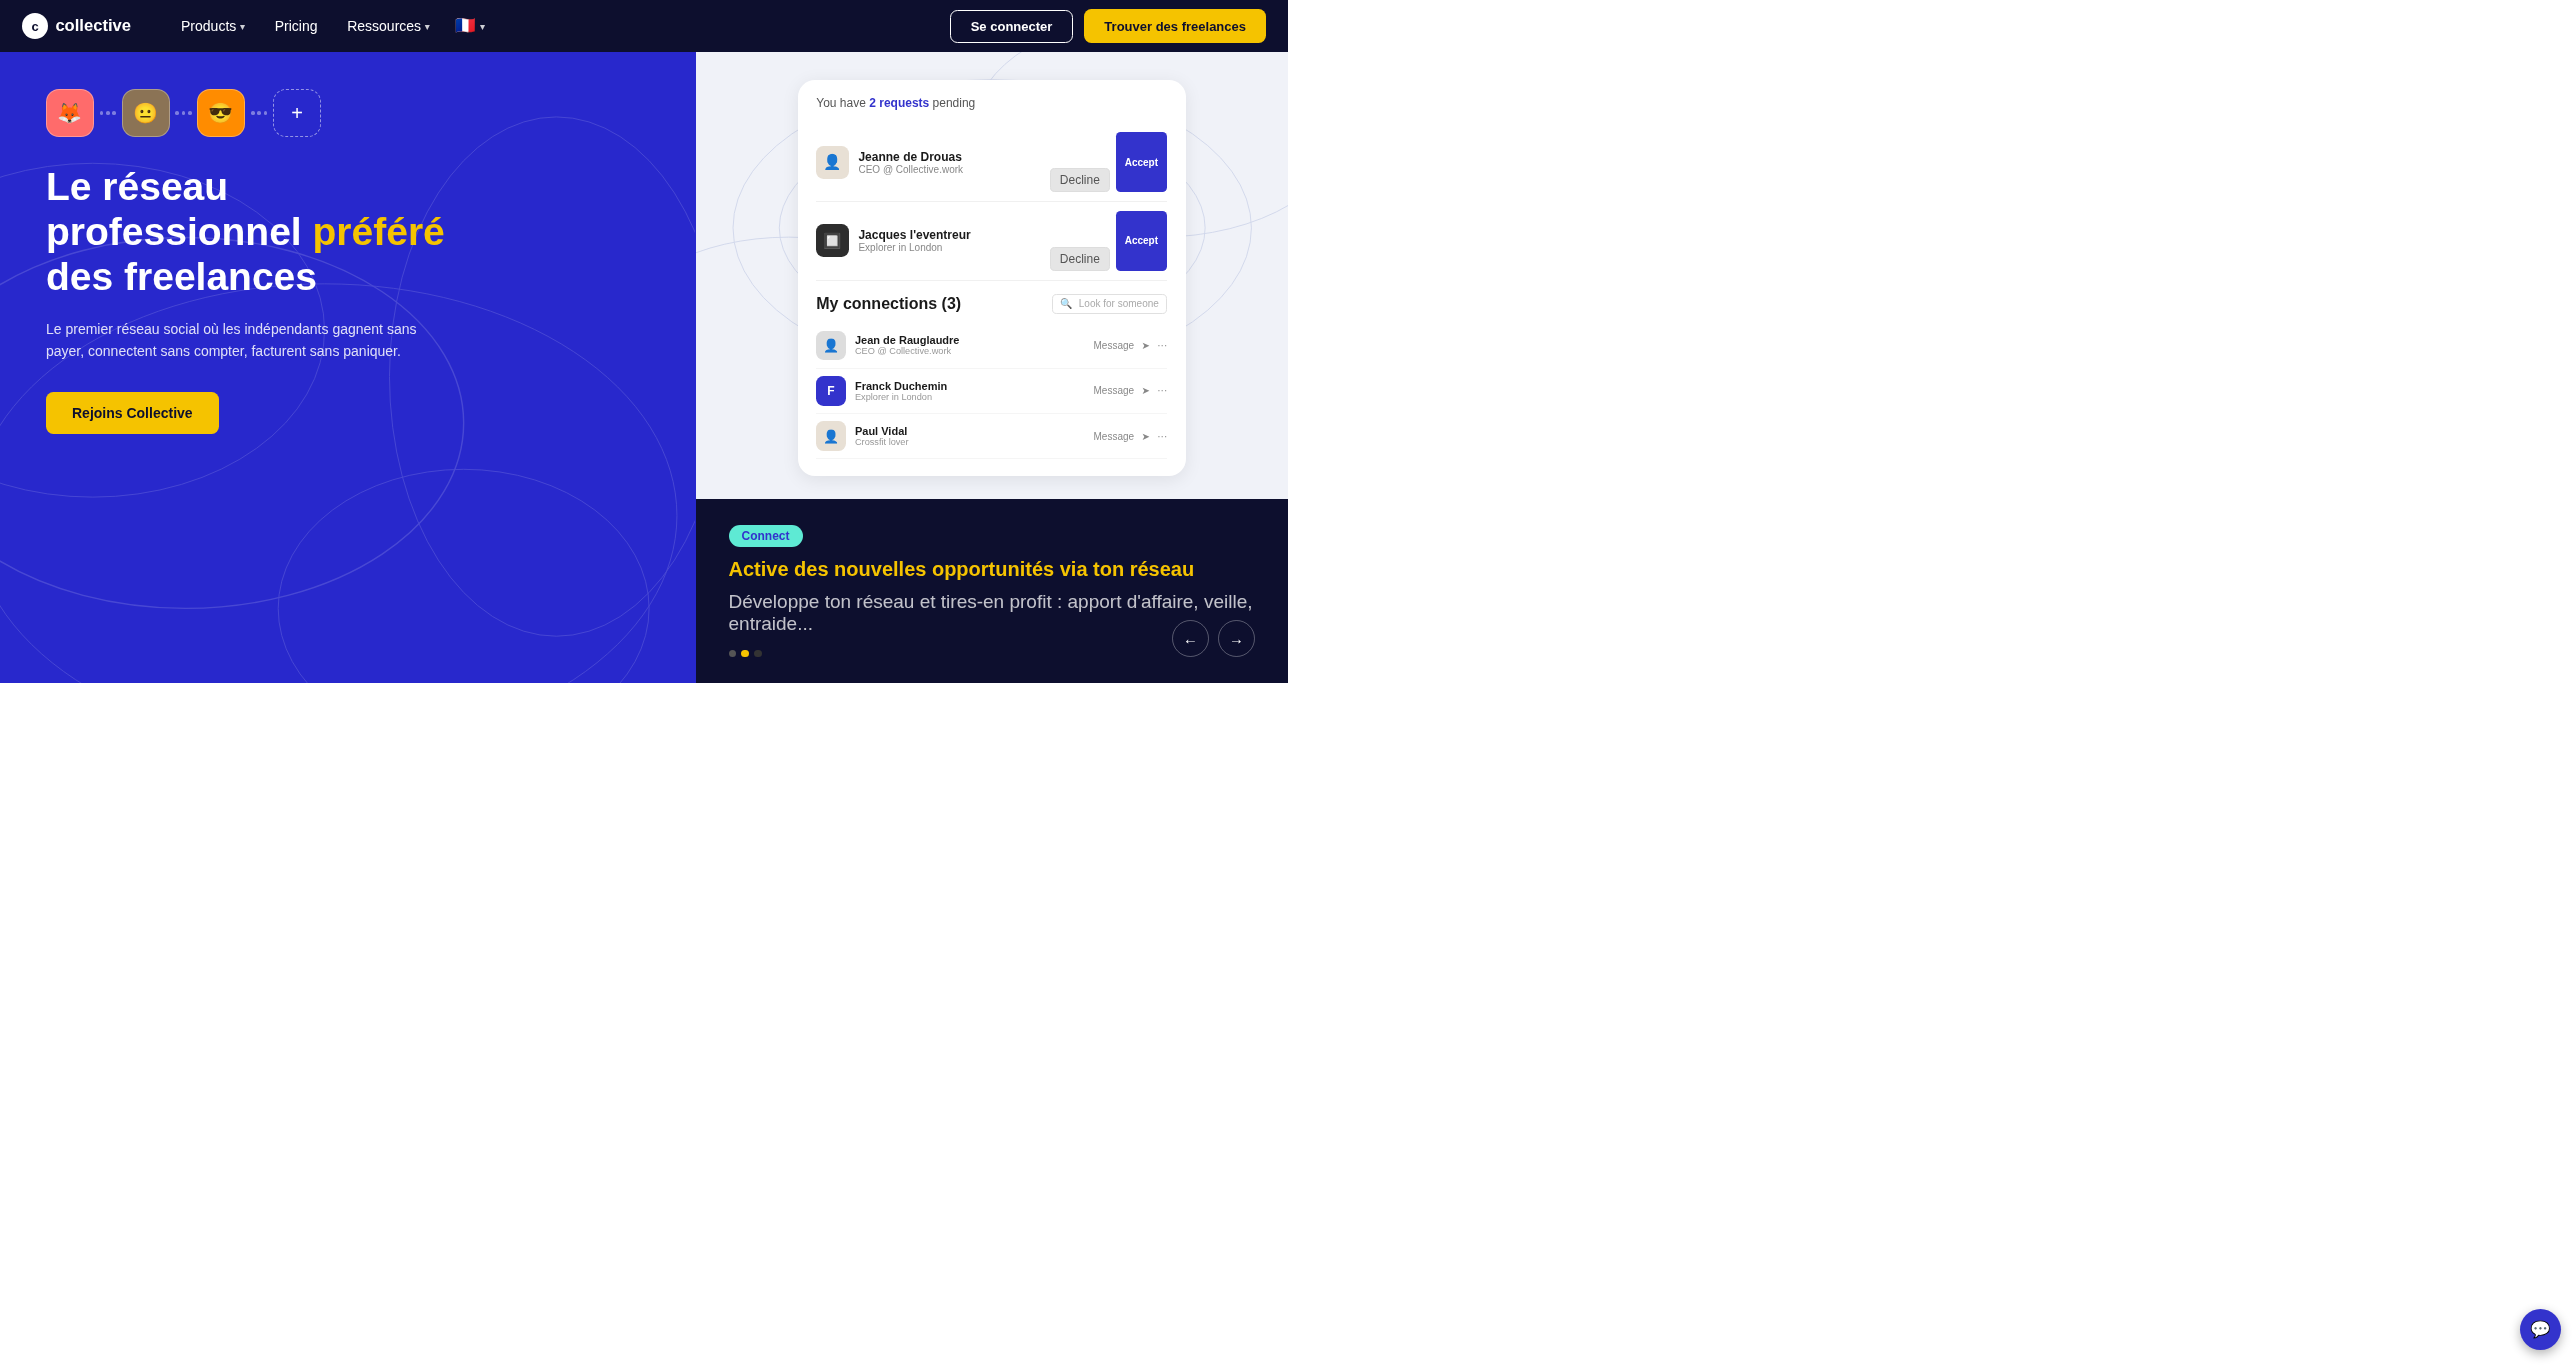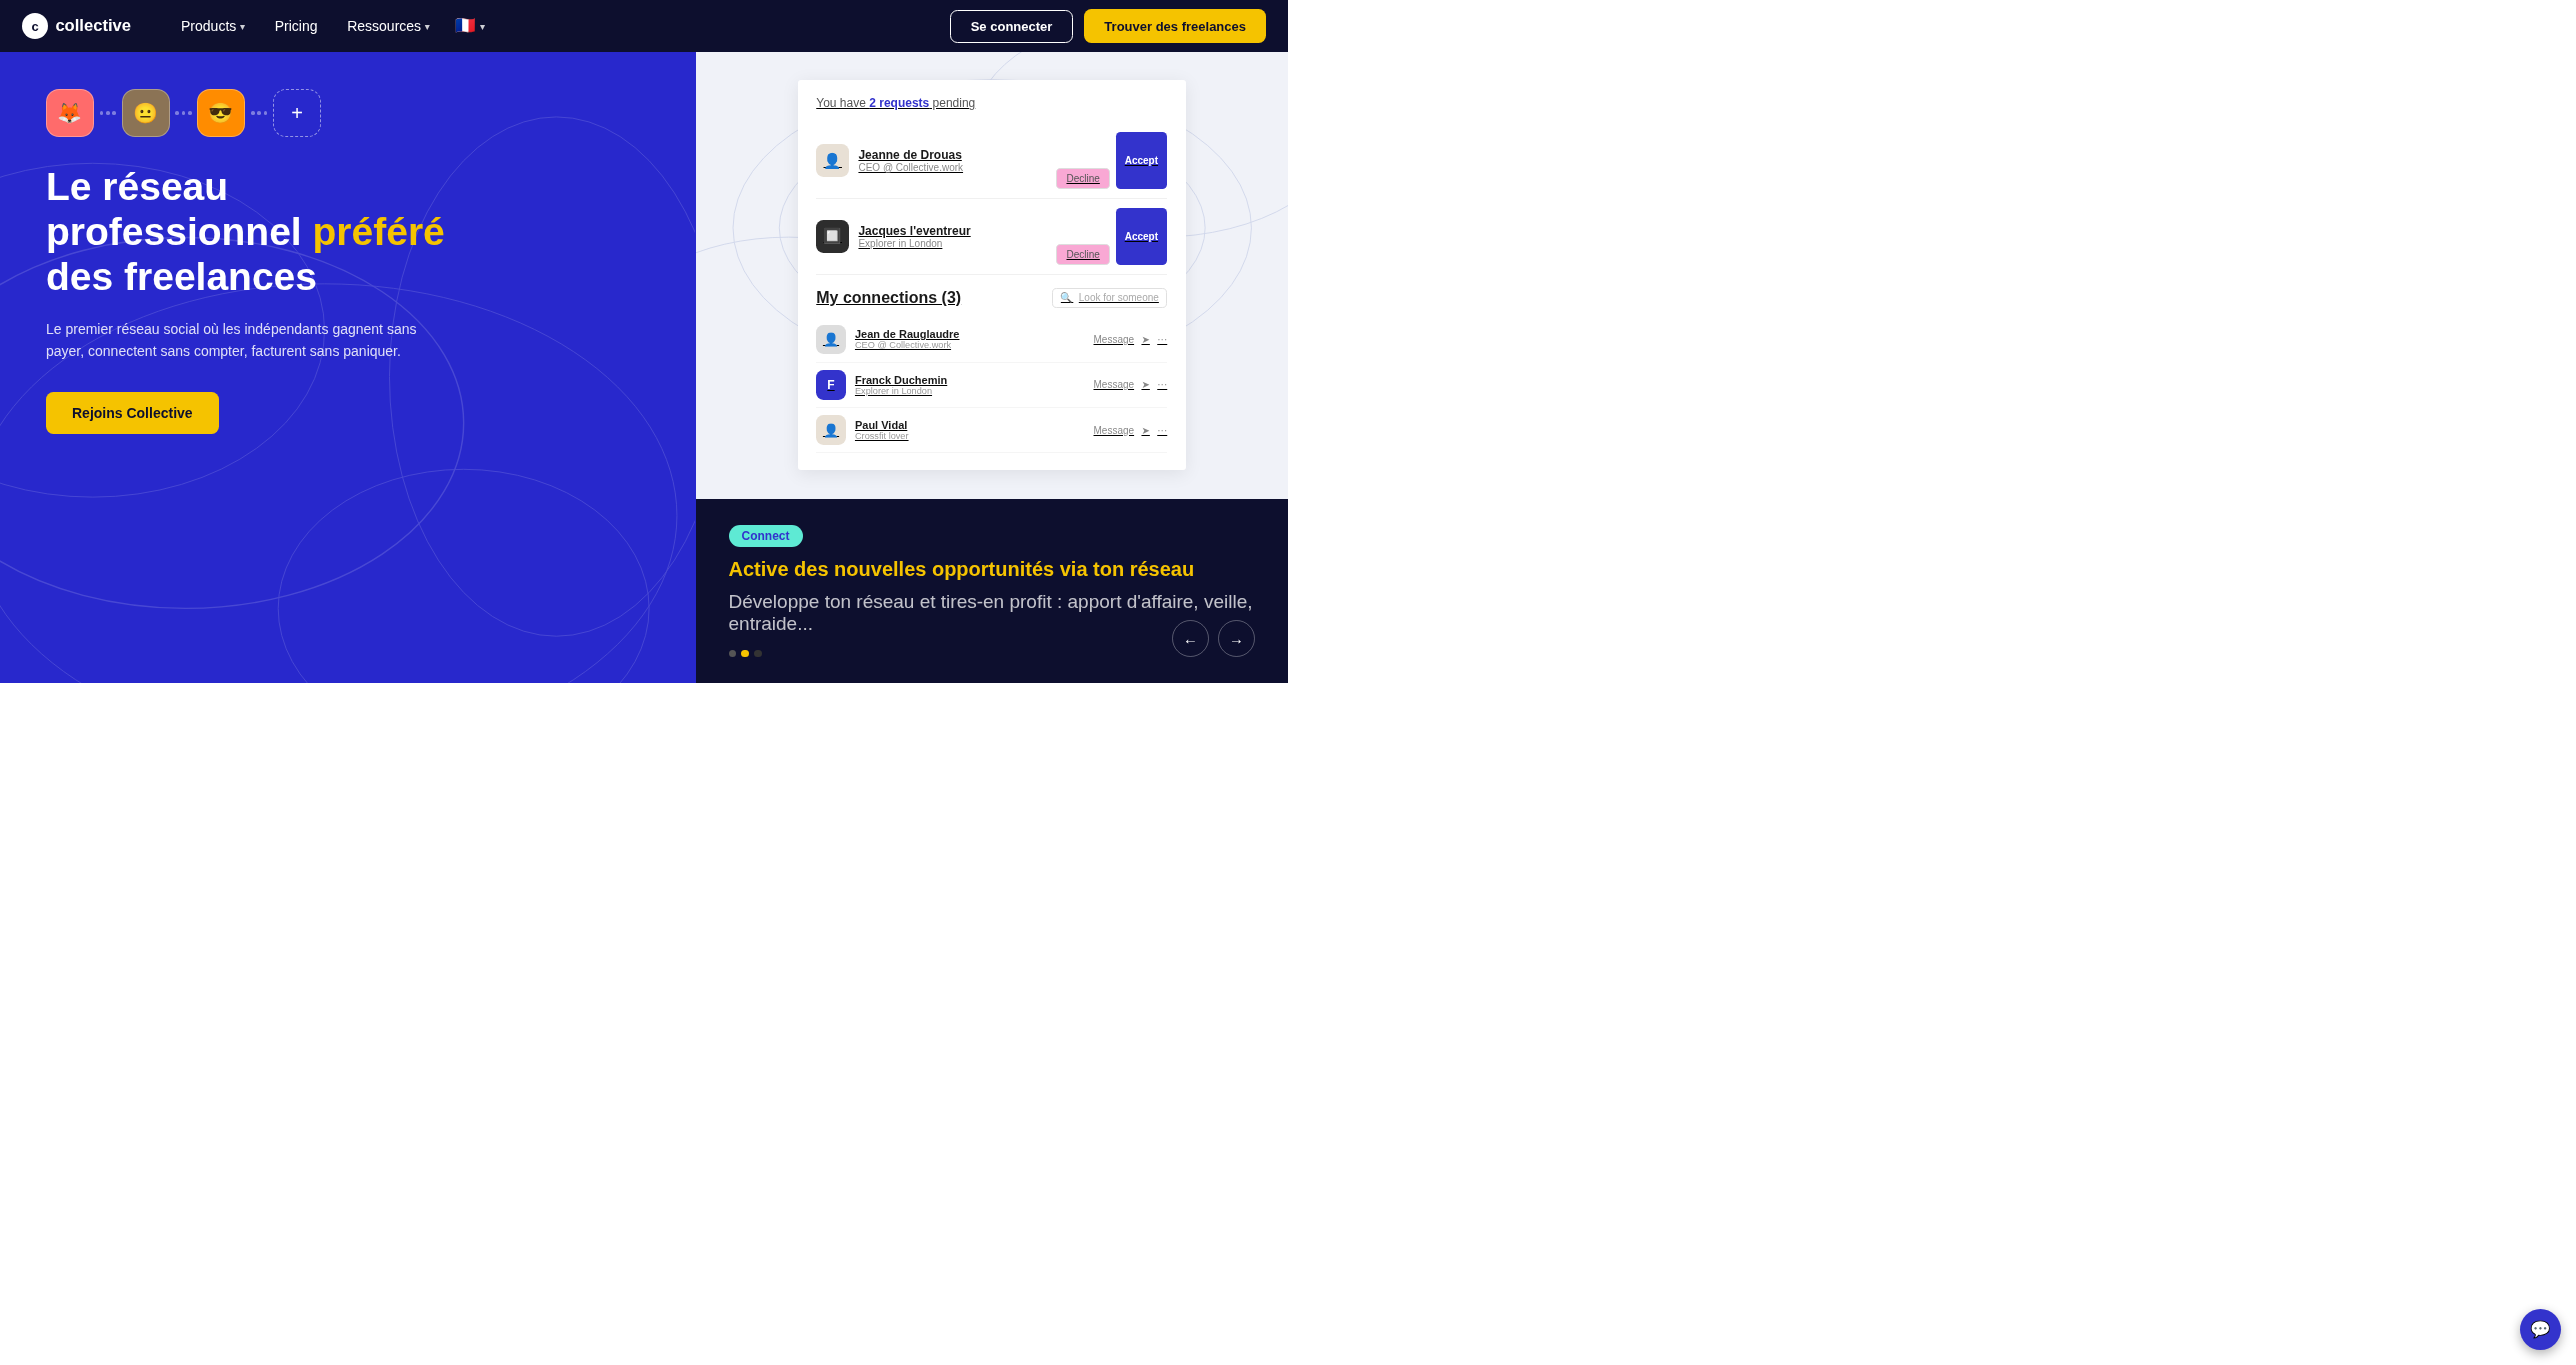--- a/index.html
+++ b/index.html
@@ -196,28 +196,27 @@
       overflow: hidden;
       padding: 18.5px 22px;
     }
     .topo-bg {
       position: absolute;
       top: 0; left: 0; right: 0; bottom: 0;
       opacity: 0.3;
     }
     .mockup-card {
       background: white;
-      border-radius: 3px;
+      border-radius: 17px;
       box-shadow: 0 3.7px 18.5px rgba(0,0,0,0.08);
       padding: 16.6px 18.5px;
       position: relative;
       z-index: 2;
       max-width: 388px;
       margin: 9.2px auto 0;
-      text-decoration: underline;
     }
     .pending-header {
       font-size: 12px;
       color: #555;
       margin-bottom: 13px;
     }
     .pending-header .count { color: #3333cc; font-weight: 600; }
     .request-item {
       display: flex;
       align-items: center;
@@ -237,25 +236,25 @@
       flex-shrink: 0;
     }
     .req-av-1 { background: #e8e0d5; }
     .req-av-2 { background: #2d2d2d; color: white; }
     .request-info { flex: 1; }
     .request-name { font-size: 12px; font-weight: 600; color: #1a1a1a; }
     .request-role { font-size: 10px; color: #888; }
     .request-actions { display: flex; gap: 5.5px; }
     .btn-decline {
       border: 0.9px solid #ddd;
-      background: #f9a8d4;
+      background: #e5e5e5;
       color: #555;
       padding: 3.7px 9.2px;
       border-radius: 4.6px;
-      font-size: 10px;
+      font-size: 12px;
       cursor: pointer;
       margin-top: 36px;
     }
     .btn-accept {
       background: #3333cc;
       color: white;
       border: none;
       padding: 3.7px 9.2px;
       border-radius: 4.6px;
       font-size: 10px;

